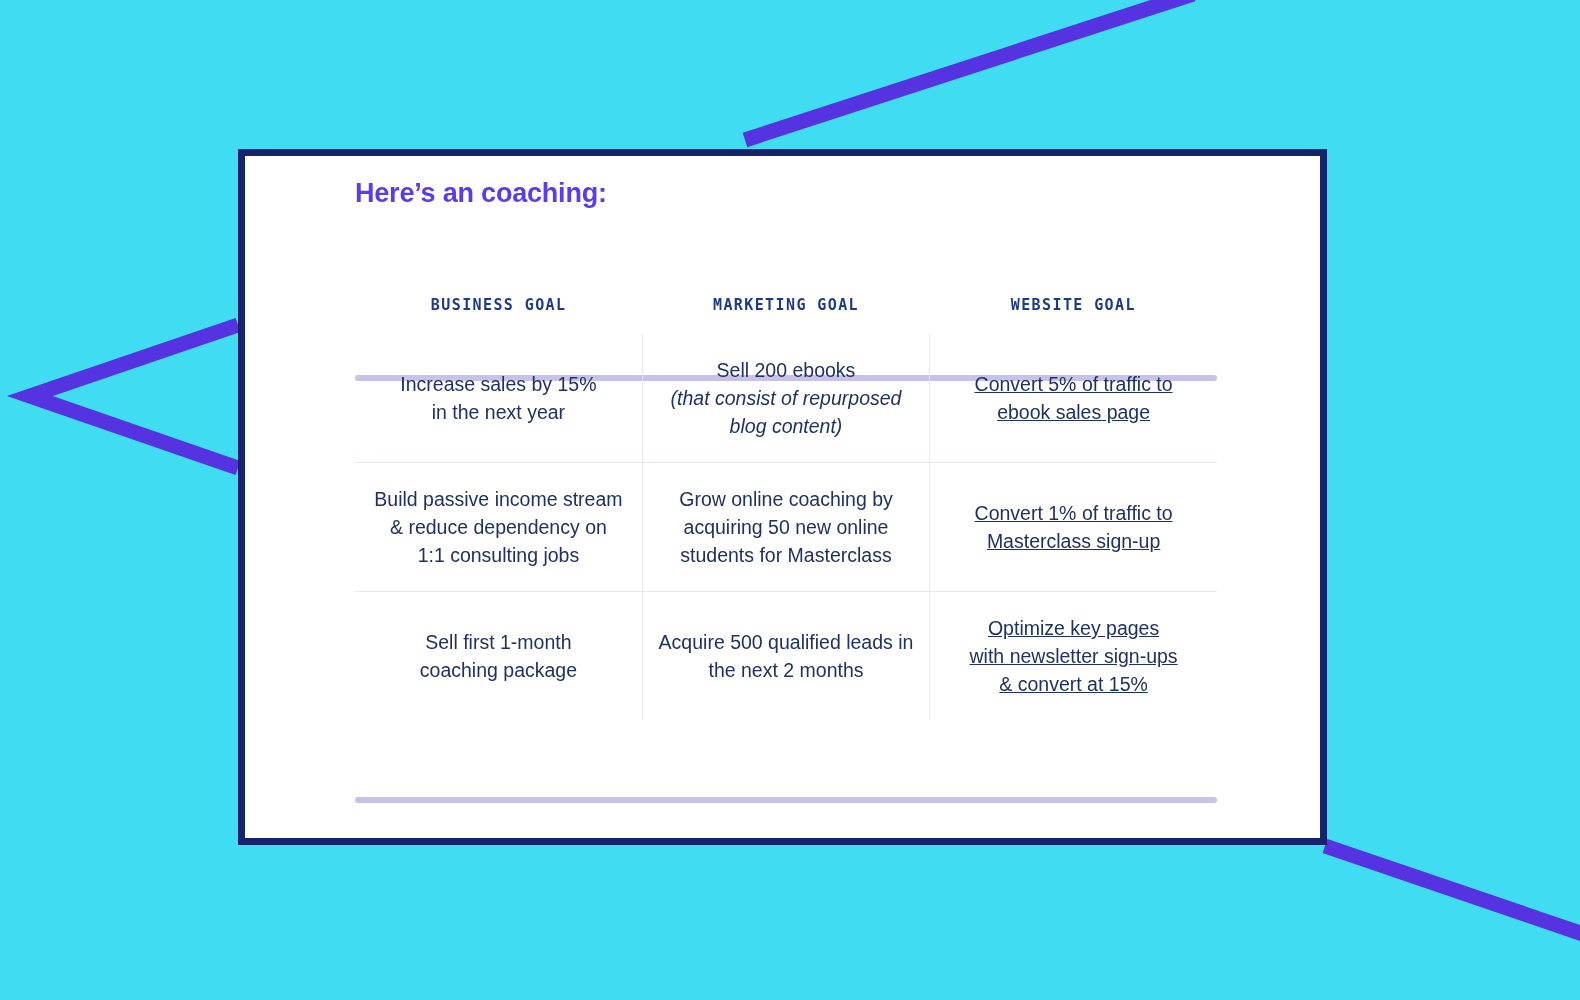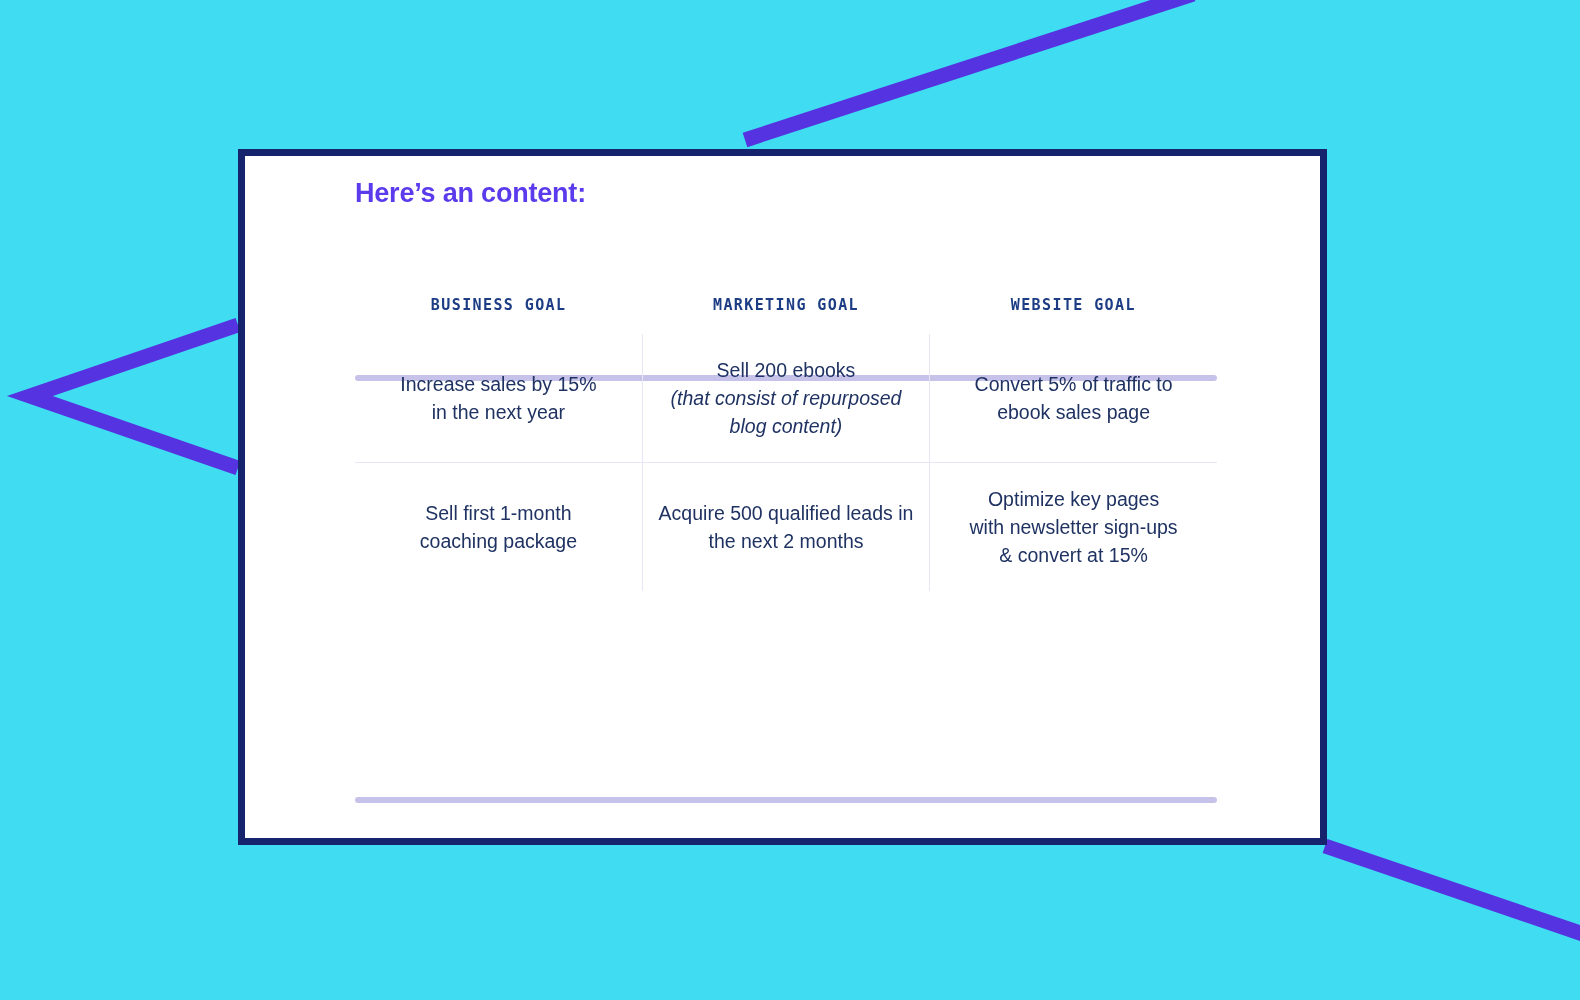--- a/index.html
+++ b/index.html
@@ -84,20 +84,21 @@
     vertical-align: middle;
     padding: 22px 14px;
     border-right: 1px solid #e8e5f7;
     border-bottom: 1px solid #e8e5f7;
     height: 115px;
     box-sizing: border-box;
   }
 
   #goal-table td.col-last {
     border-right: none;
+    text-decoration: underline;
   }
 
   #goal-table tbody tr.last-row td {
     border-bottom: none;
   }
 
   #goal-table tbody tr:first-child td {
     border-top: none;
   }
 
@@ -123,21 +124,21 @@
 
   <svg id="deco-svg" width="1580" height="1000" style="position:absolute;left:0;top:0;z-index:1;">
     <polyline points="1193,-6 745,140" fill="none" stroke="#5533e0" stroke-width="15"></polyline>
     <polyline points="238,325 30,396 238,468" fill="none" stroke="#5533e0" stroke-width="15" stroke-linejoin="miter"></polyline>
     <polyline points="1325,846 1586,935" fill="none" stroke="#5533e0" stroke-width="15"></polyline>
   </svg>
 
   <div id="card">
     <div id="card-inner">
 
-      <div id="page-title">Here’s an content:</div>
+      <div id="page-title">Here’s an coaching:</div>
 
       <div class="rule" id="rule-top"></div>
 
       <table id="goal-table">
         <thead>
           <tr>
             <th>BUSINESS GOAL</th>
             <th>MARKETING GOAL</th>
             <th>WEBSITE GOAL</th>
           </tr>
@@ -146,20 +147,25 @@
 
           <tr>
             <td>Increase sales by 15%<br>in the next year</td>
             <td>
               <span>Sell 200 ebooks</span><br>
               <span class="cell-note">(that consist of repurposed blog content)</span>
             </td>
             <td class="col-last">Convert 5% of traffic to<br>ebook sales page</td>
           </tr>
 
+          <tr>
+            <td>Build passive income stream<br>&amp; reduce dependency on<br>1:1 consulting jobs</td>
+            <td>Grow online coaching by acquiring 50 new online students for Masterclass</td>
+            <td class="col-last">Convert 1% of traffic to<br>Masterclass sign-up</td>
+          </tr>
 
           <tr class="last-row">
             <td>Sell first 1-month<br>coaching package</td>
             <td>Acquire 500 qualified leads in the next 2 months</td>
             <td class="col-last">Optimize key pages<br>with newsletter sign-ups<br>&amp; convert at 15%</td>
           </tr>
 
         </tbody>
       </table>
 

